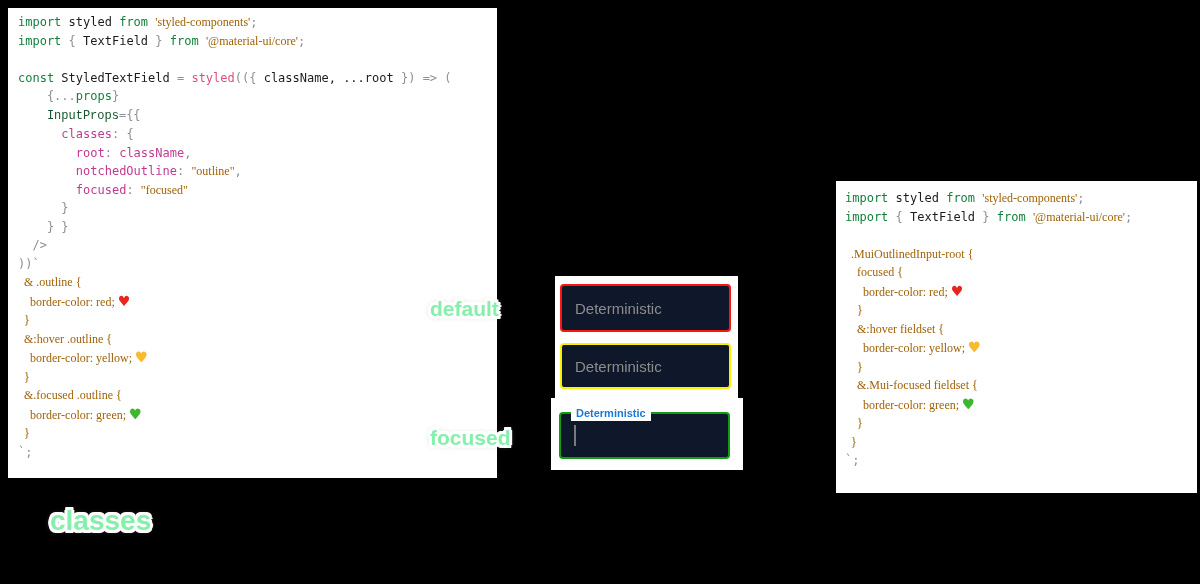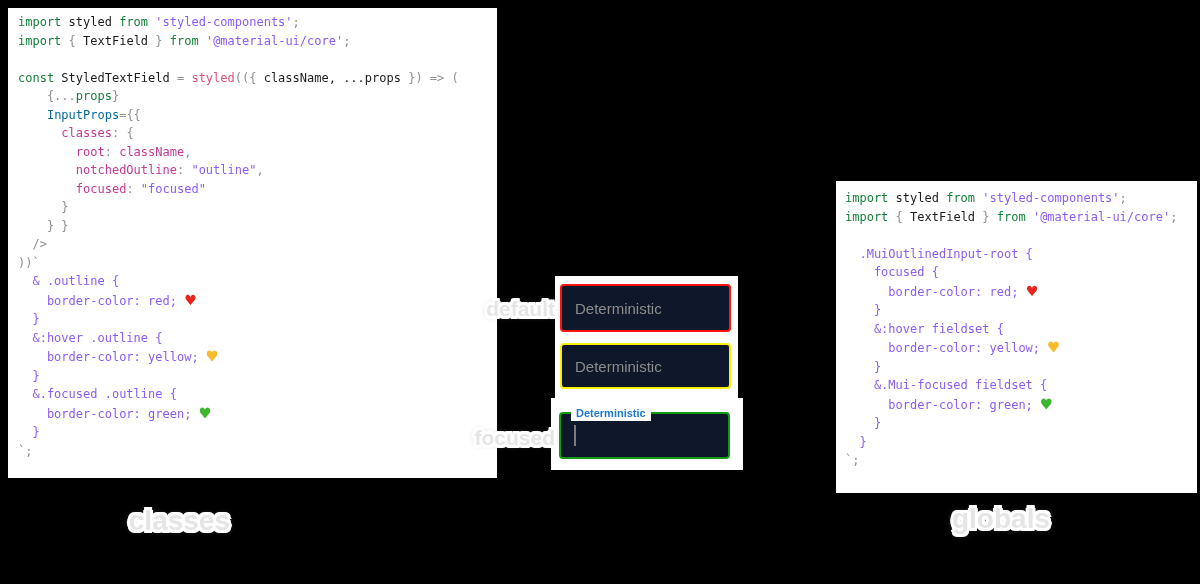--- a/index.html
+++ b/index.html
@@ -7,22 +7,22 @@
           font-family:"Liberation Sans",sans-serif;}
 
   
   .code-panel{position:absolute;background:#fff;overflow:hidden;}
   #left-code-panel{left:8px;top:8px;width:489px;height:470px;padding:5px 0 0 10px;box-sizing:border-box;}
   #right-code-panel{left:836px;top:181px;width:361px;height:312px;padding:8px 0 0 9px;box-sizing:border-box;}
   .code-line{font-family:"DejaVu Sans Mono",monospace;font-size:12px;line-height:18.5px;
              white-space:pre;color:#1c1c1c;}
   .tok-kw{color:#15803d;}
   .tok-id{color:#1c1c1c;}
-  .tok-str{color:#8b5cf6;}
-  .tok-attr{color:#0369a1;}
+  .tok-str{color:#a16207;font-family:Liberation Serif, serif;}
+  .tok-attr{color:#14532d;font-family:Liberation Mono, monospace;}
   .tok-fn{color:#e2507a;}
   .tok-key{color:#c23a92;}
   .tok-pun{color:#8c8f93;}
   .tok-pln{color:#1c1c1c;}
   .tok-heart-red,.tok-heart-yellow,.tok-heart-green{
       font-family:"DejaVu Sans",sans-serif;font-size:14px;line-height:18.5px;}
   .tok-heart-red{color:#e8251f;}
   .tok-heart-yellow{color:#f7bb2c;text-shadow:0 0 1px #e09c1a;}
   .tok-heart-green{color:#3db82e;text-shadow:0 0 1px #2d9a22;}
 
@@ -34,21 +34,21 @@
   #tf-default{left:560px;top:284px;width:171px;height:48px;border:2px solid #fb1410;}
   #tf-hover{left:560px;top:343px;width:171px;height:46px;border:2px solid #fbf104;}
   #tf-focused{left:559px;top:412px;width:171px;height:47px;border:2px solid #129a12;}
   .tf .ph{position:absolute;left:13px;top:50%;transform:translateY(-50%);
           font-size:15px;color:#8c8c8c;}
   #tf-focused .notch-label{position:absolute;left:10px;top:-9px;background:#fff;
           padding:0 5px;font-size:11px;font-weight:bold;color:#1c79d0;line-height:16px;}
   #tf-focused .caret{position:absolute;left:13px;top:11px;width:2px;height:21px;background:#7a7a7a;}
 
   
-  .sticker{position:absolute;color:#e5e5e5;font-weight:bold;text-align:right;
+  .sticker{position:absolute;color:#86efac;font-weight:bold;text-align:left;
     text-shadow:
       -2px -2px 0 #fff, 2px -2px 0 #fff, -2px 2px 0 #fff, 2px 2px 0 #fff,
       -3px 0 0 #fff, 3px 0 0 #fff, 0 -3px 0 #fff, 0 3px 0 #fff,
       -2px 3px 0 #fff, 2px 3px 0 #fff, -2px -3px 0 #fff, 2px -3px 0 #fff,
       0 0 6px rgba(150,150,150,.9);}
   .state-label{left:430px;width:125px;font-size:21px;}
   #label-default{top:297px;}
   #label-hover{top:357px;}
   #label-focused{top:426px;}
   .caption{font-size:28px;width:180px;}
@@ -58,21 +58,21 @@
 </head>
 <body>
 
 <div id="canvas">
 
   <div id="left-code-panel" class="code-panel">
     <div id="left-code">
         <div class="code-line"><span class="tok-kw">import</span><span class="tok-id"> styled </span><span class="tok-kw">from</span><span class="tok-pln"> </span><span class="tok-str">'styled-components'</span><span class="tok-pun">;</span></div>
         <div class="code-line"><span class="tok-kw">import</span><span class="tok-pln"> </span><span class="tok-pun">{</span><span class="tok-id"> TextField </span><span class="tok-pun">}</span><span class="tok-pln"> </span><span class="tok-kw">from</span><span class="tok-pln"> </span><span class="tok-str">'@material-ui/core'</span><span class="tok-pun">;</span></div>
         <div class="code-line">&nbsp;</div>
-        <div class="code-line"><span class="tok-kw">const</span><span class="tok-id"> StyledTextField </span><span class="tok-pun">= </span><span class="tok-fn">styled</span><span class="tok-pun">(({ </span><span class="tok-id">className, ...props</span><span class="tok-pun"> }) </span><span class="tok-pun">=&gt; (</span></div>
+        <div class="code-line"><span class="tok-kw">const</span><span class="tok-id"> StyledTextField </span><span class="tok-pun">= </span><span class="tok-fn">styled</span><span class="tok-pun">(({ </span><span class="tok-id">className, ...root</span><span class="tok-pun"> }) </span><span class="tok-pun">=&gt; (</span></div>
         <div class="code-line"><span class="tok-pun">    {...</span><span class="tok-kw">props</span><span class="tok-pun">}</span></div>
         <div class="code-line"><span class="tok-pln">    </span><span class="tok-attr">InputProps</span><span class="tok-pun">={{</span></div>
         <div class="code-line"><span class="tok-pln">      </span><span class="tok-key">classes</span><span class="tok-pun">: {</span></div>
         <div class="code-line"><span class="tok-pln">        </span><span class="tok-key">root</span><span class="tok-pun">: </span><span class="tok-key">className</span><span class="tok-pun">,</span></div>
         <div class="code-line"><span class="tok-pln">        </span><span class="tok-key">notchedOutline</span><span class="tok-pun">: </span><span class="tok-str">"outline"</span><span class="tok-pun">,</span></div>
         <div class="code-line"><span class="tok-pln">        </span><span class="tok-key">focused</span><span class="tok-pun">: </span><span class="tok-str">"focused"</span></div>
         <div class="code-line"><span class="tok-pun">      }</span></div>
         <div class="code-line"><span class="tok-pun">    } }</span></div>
         <div class="code-line"><span class="tok-pun">  /&gt;</span></div>
         <div class="code-line"><span class="tok-pun">))`</span></div>
@@ -122,15 +122,14 @@
 
   <div id="tf-focused" class="tf" role="textbox">
     <span class="notch-label">Deterministic</span>
     <span class="caret"></span>
   </div>
 
   <div id="label-default" class="sticker state-label">default</div>
   <div id="label-focused" class="sticker state-label">focused</div>
 
   <div id="caption-classes" class="sticker caption">classes</div>
-  <div id="caption-globals" class="sticker caption">globals</div>
 
 </div>
 
 </body></html>

